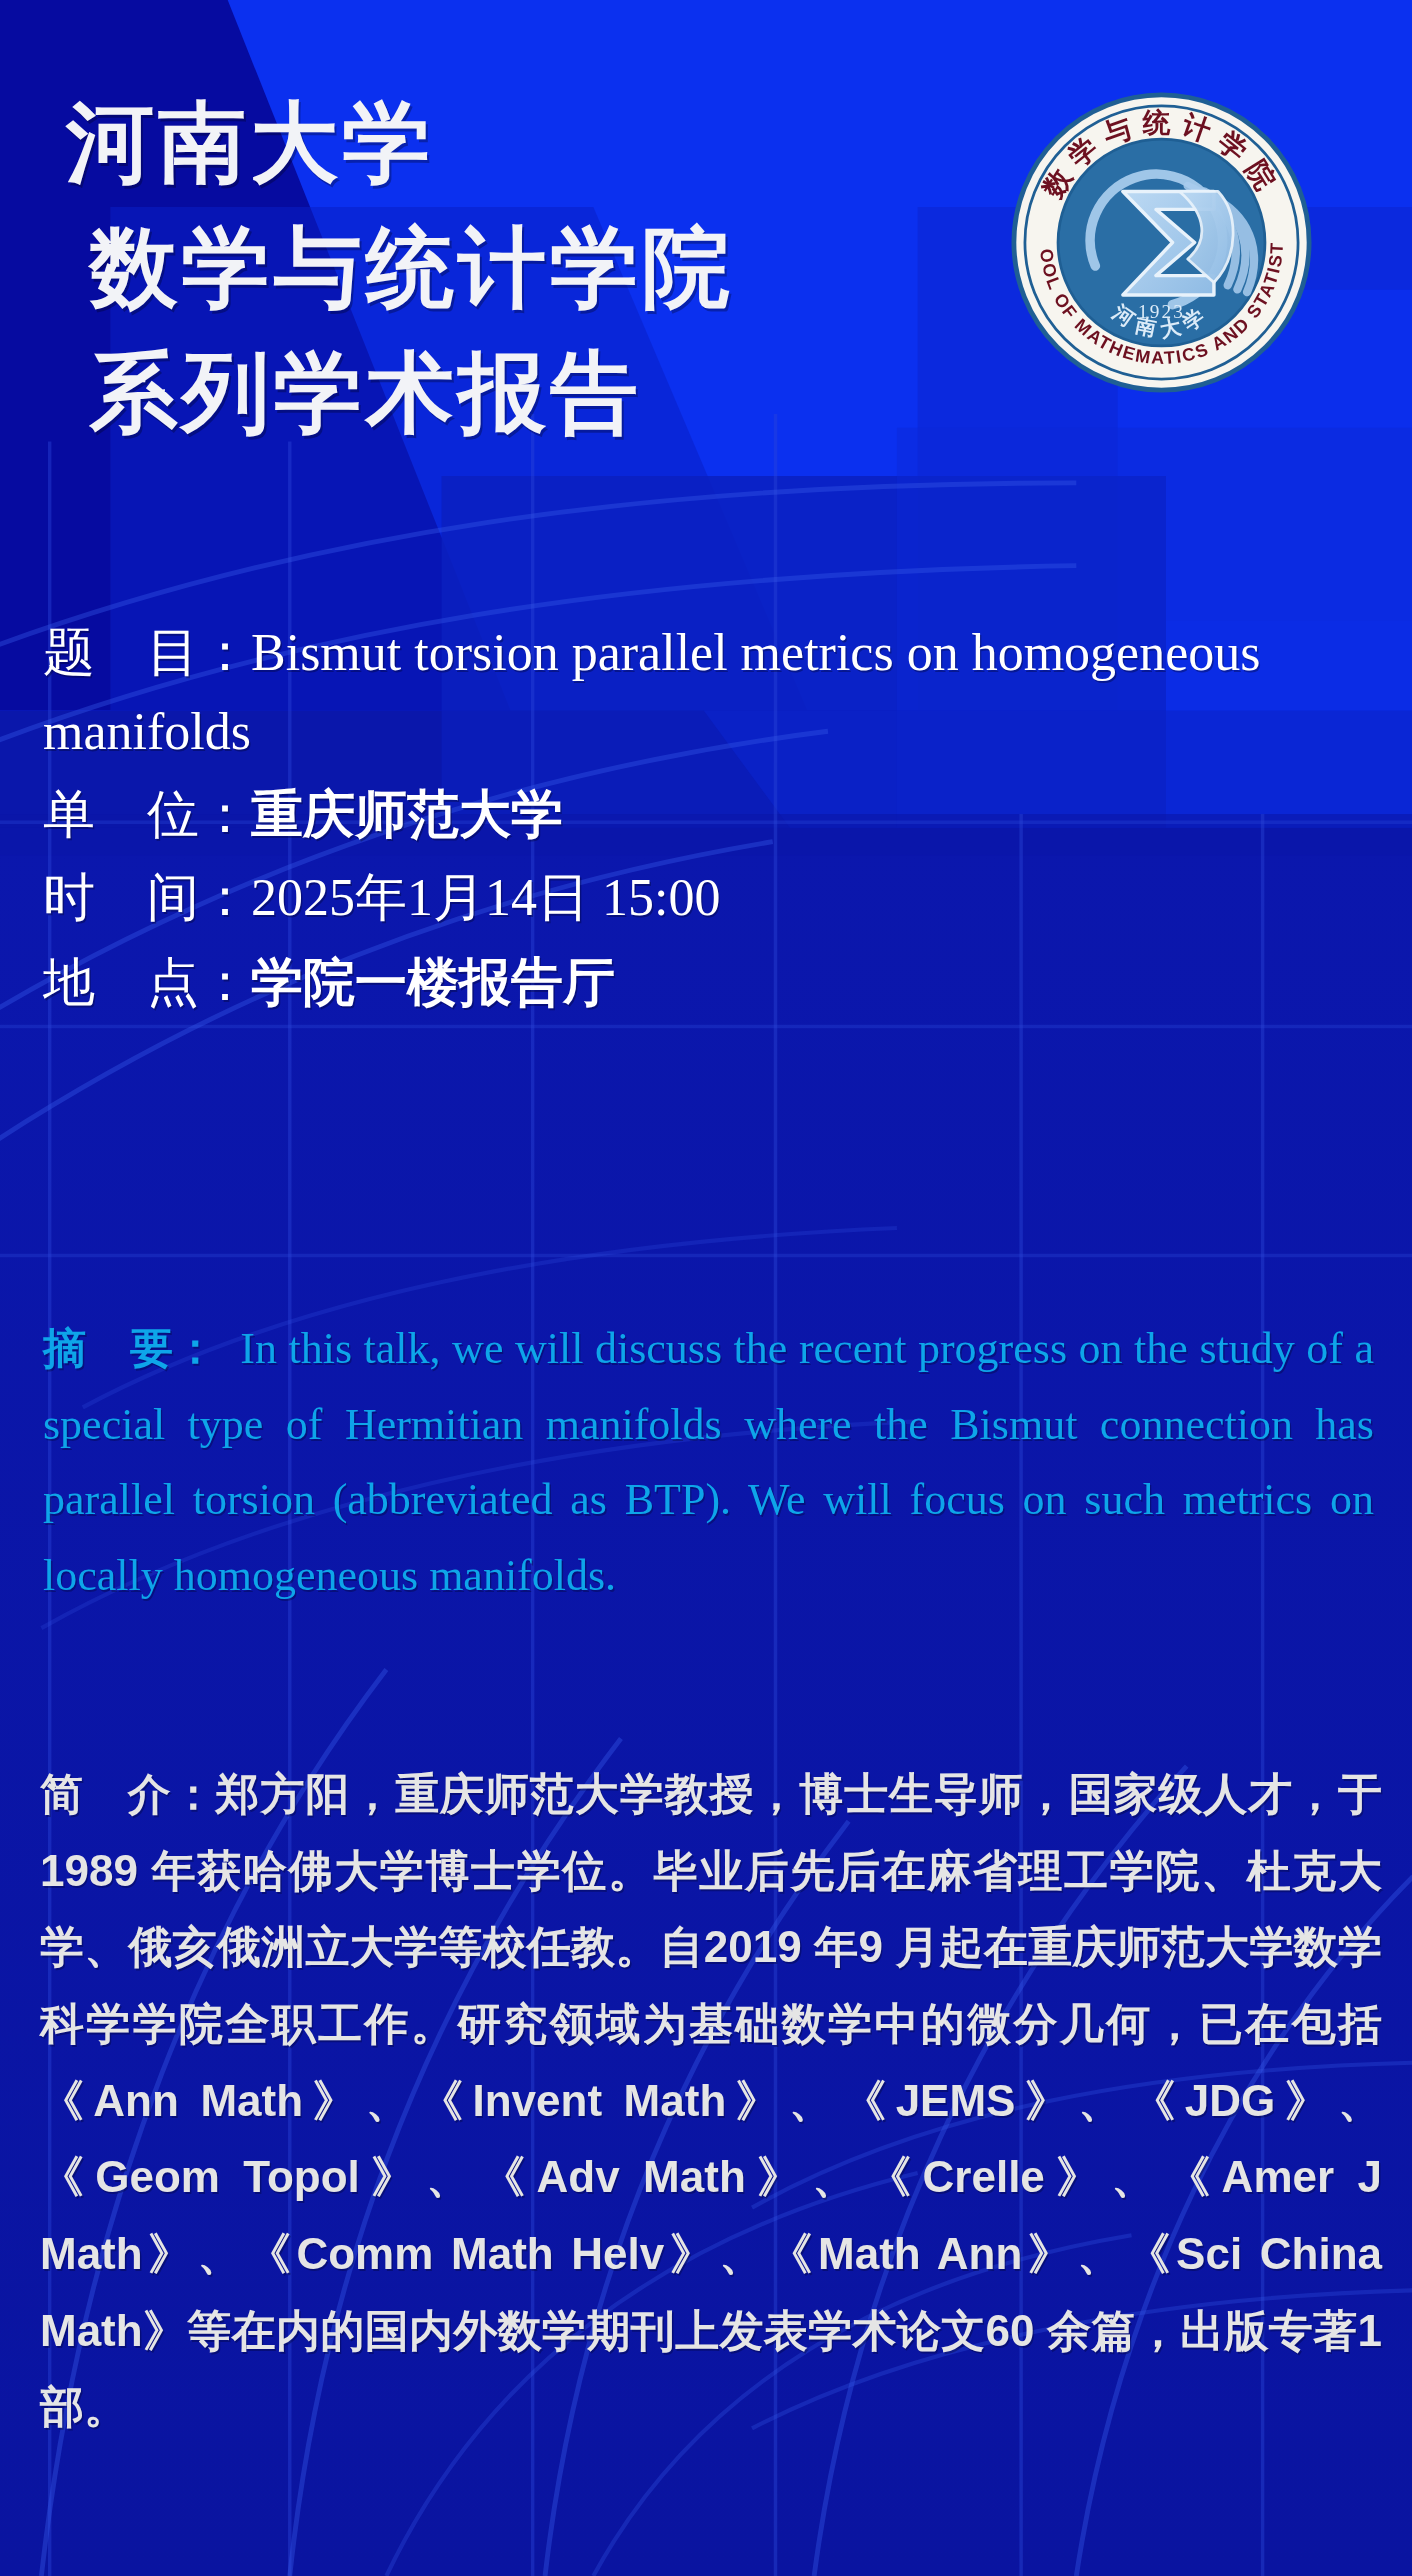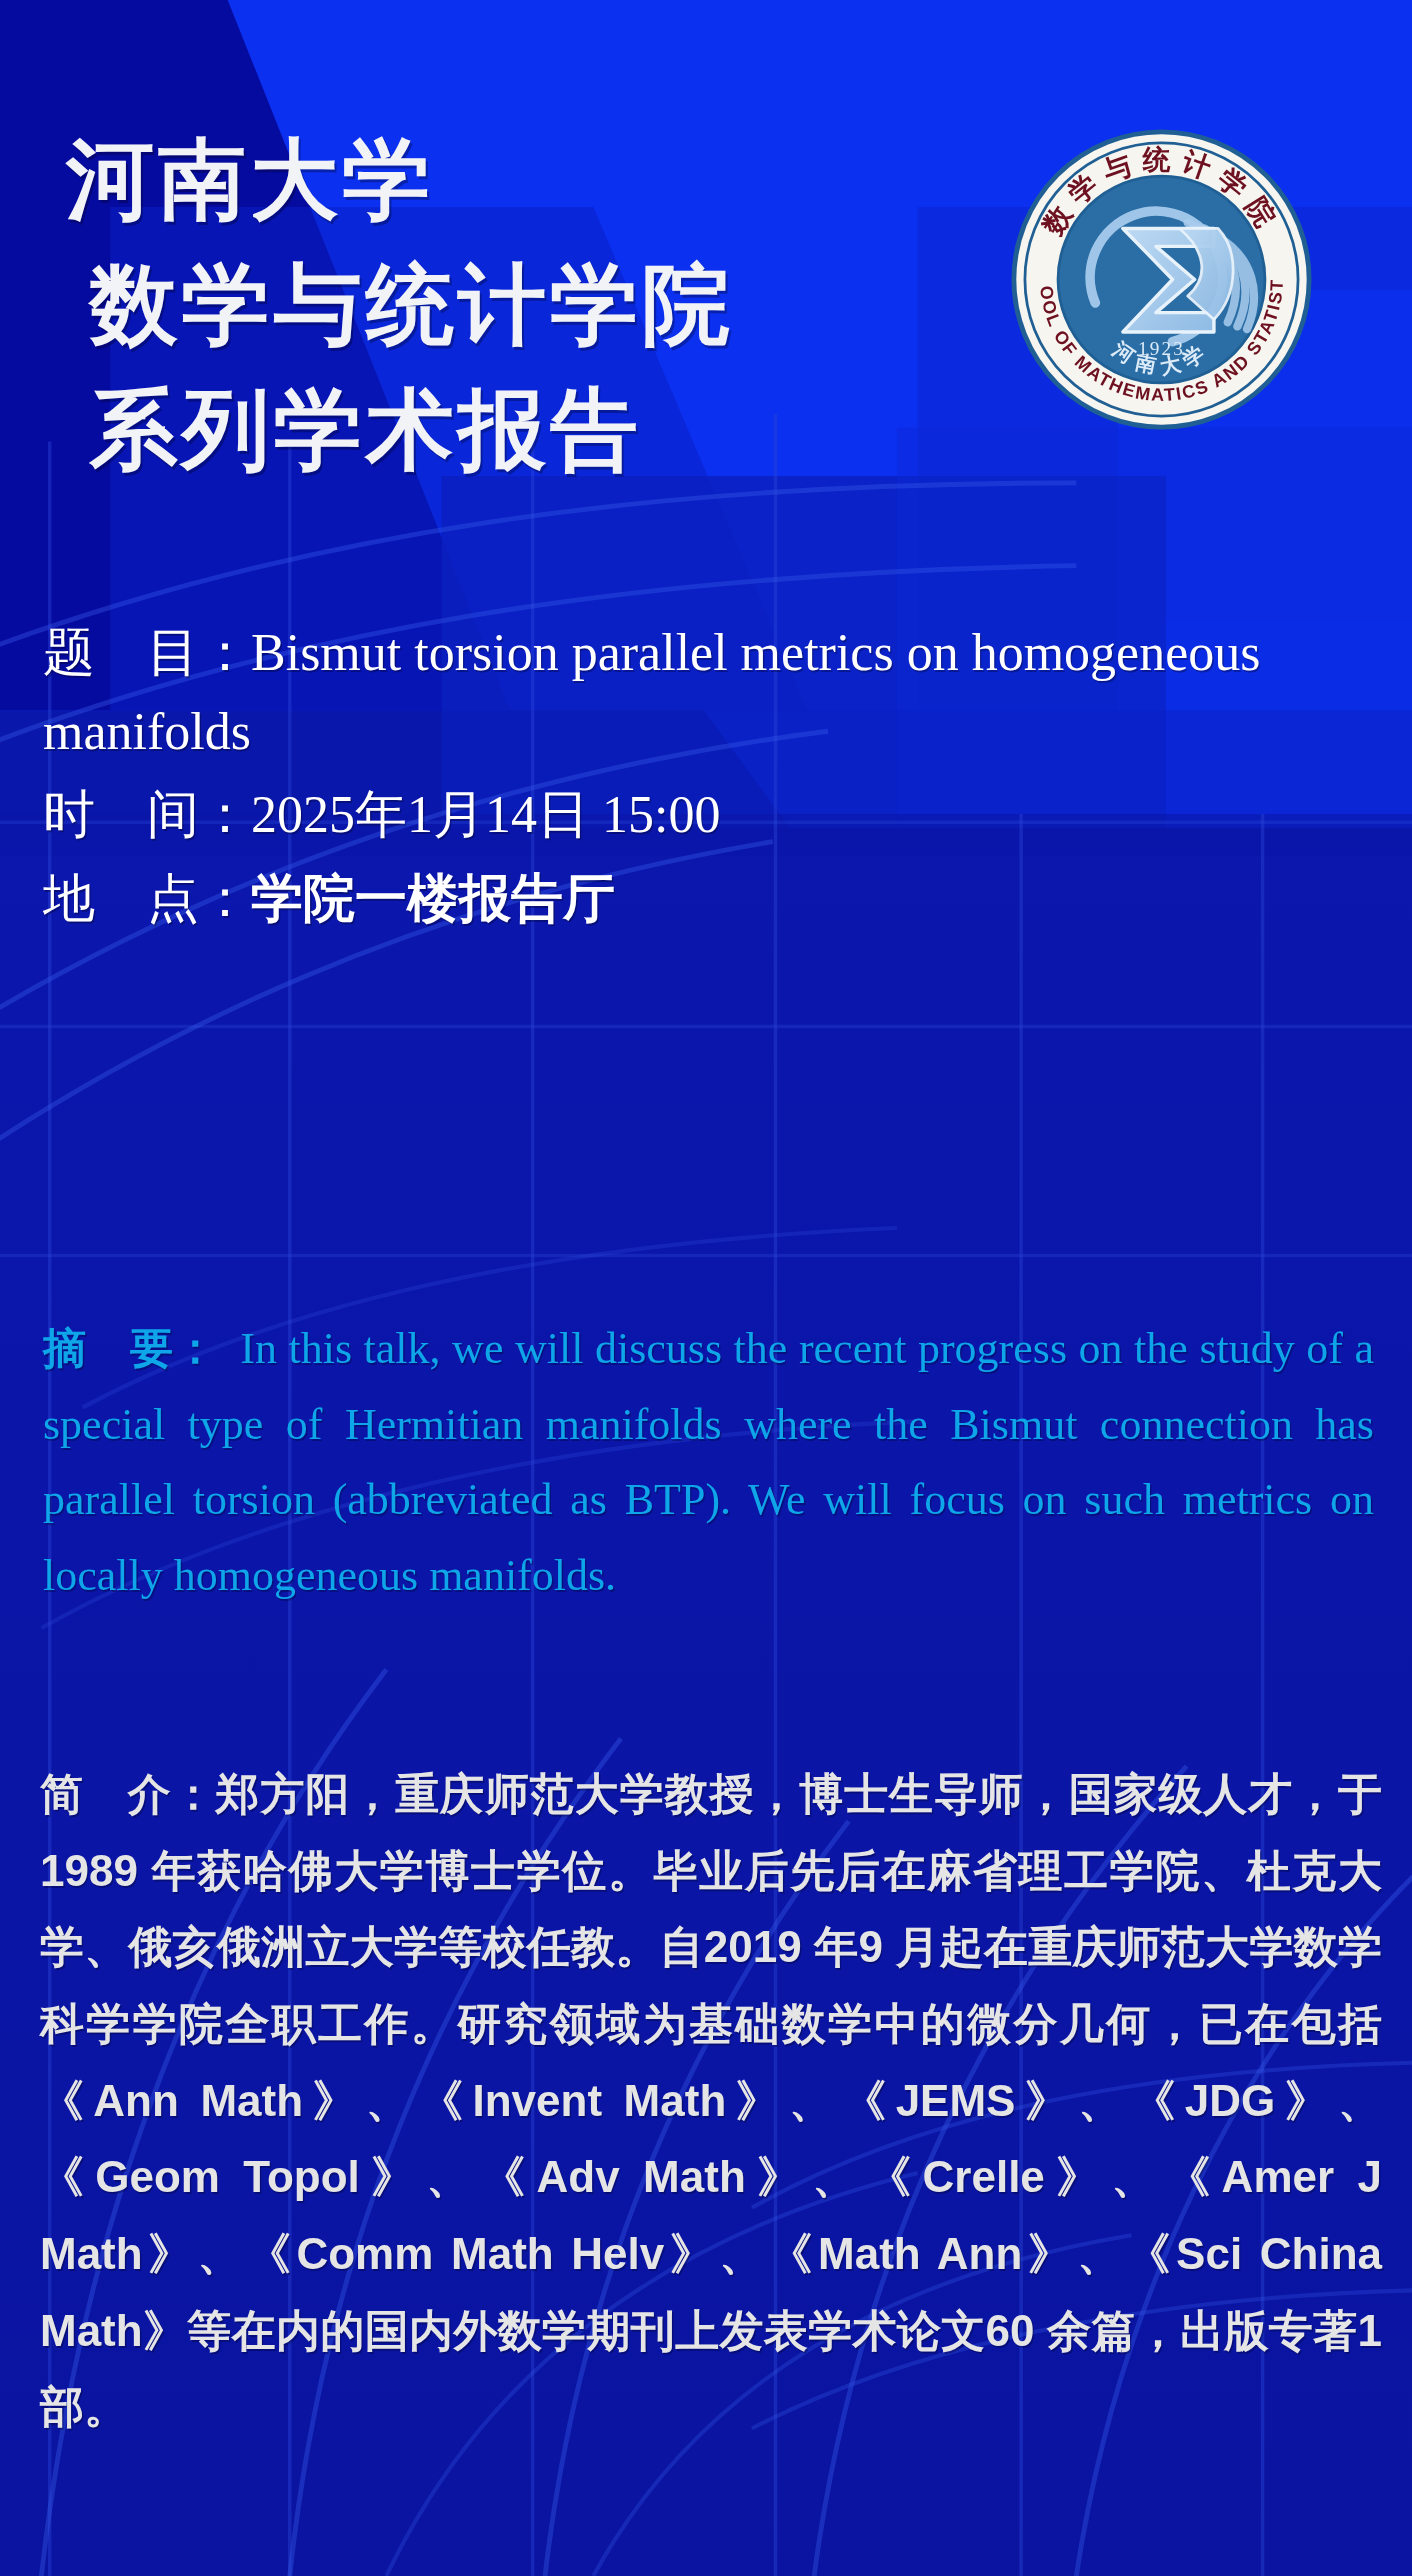--- a/index.html
+++ b/index.html
@@ -16,21 +16,20 @@
 
   
   .bg{position:absolute;inset:0;overflow:hidden;}
   .bg svg{position:absolute;inset:0;width:100%;height:100%;display:block;}
 
   
   .header{
     position:absolute;
     top:0; left:0; right:8px;
     height:607px;
-    margin-top:37px;
   }
   .head-title{
     position:absolute;
     left:66px;
     top:81px;
     width:924px;
     color:#f2f3f7;
     font-size:88px;
     line-height:1.42;
     font-weight:700;
@@ -265,20 +264,23 @@
     </div>
   </div>
 
   <div class="meta">
 
     <div class="row title-row">
       <span class="lbl">题　目：</span><span class="val">Bismut torsion parallel metrics on homogeneous manifolds</span>
     </div>
 
 
+    <div class="row">
+      <span class="lbl">单　位：</span><span class="val-cn">重庆师范大学</span>
+    </div>
 
     <div class="row">
       <span class="lbl">时　间：</span><span class="val">2025年1月14日  15:00</span>
     </div>
 
     <div class="row">
       <span class="lbl">地　点：</span><span class="val-cn">学院一楼报告厅</span>
     </div>
   </div>
 

